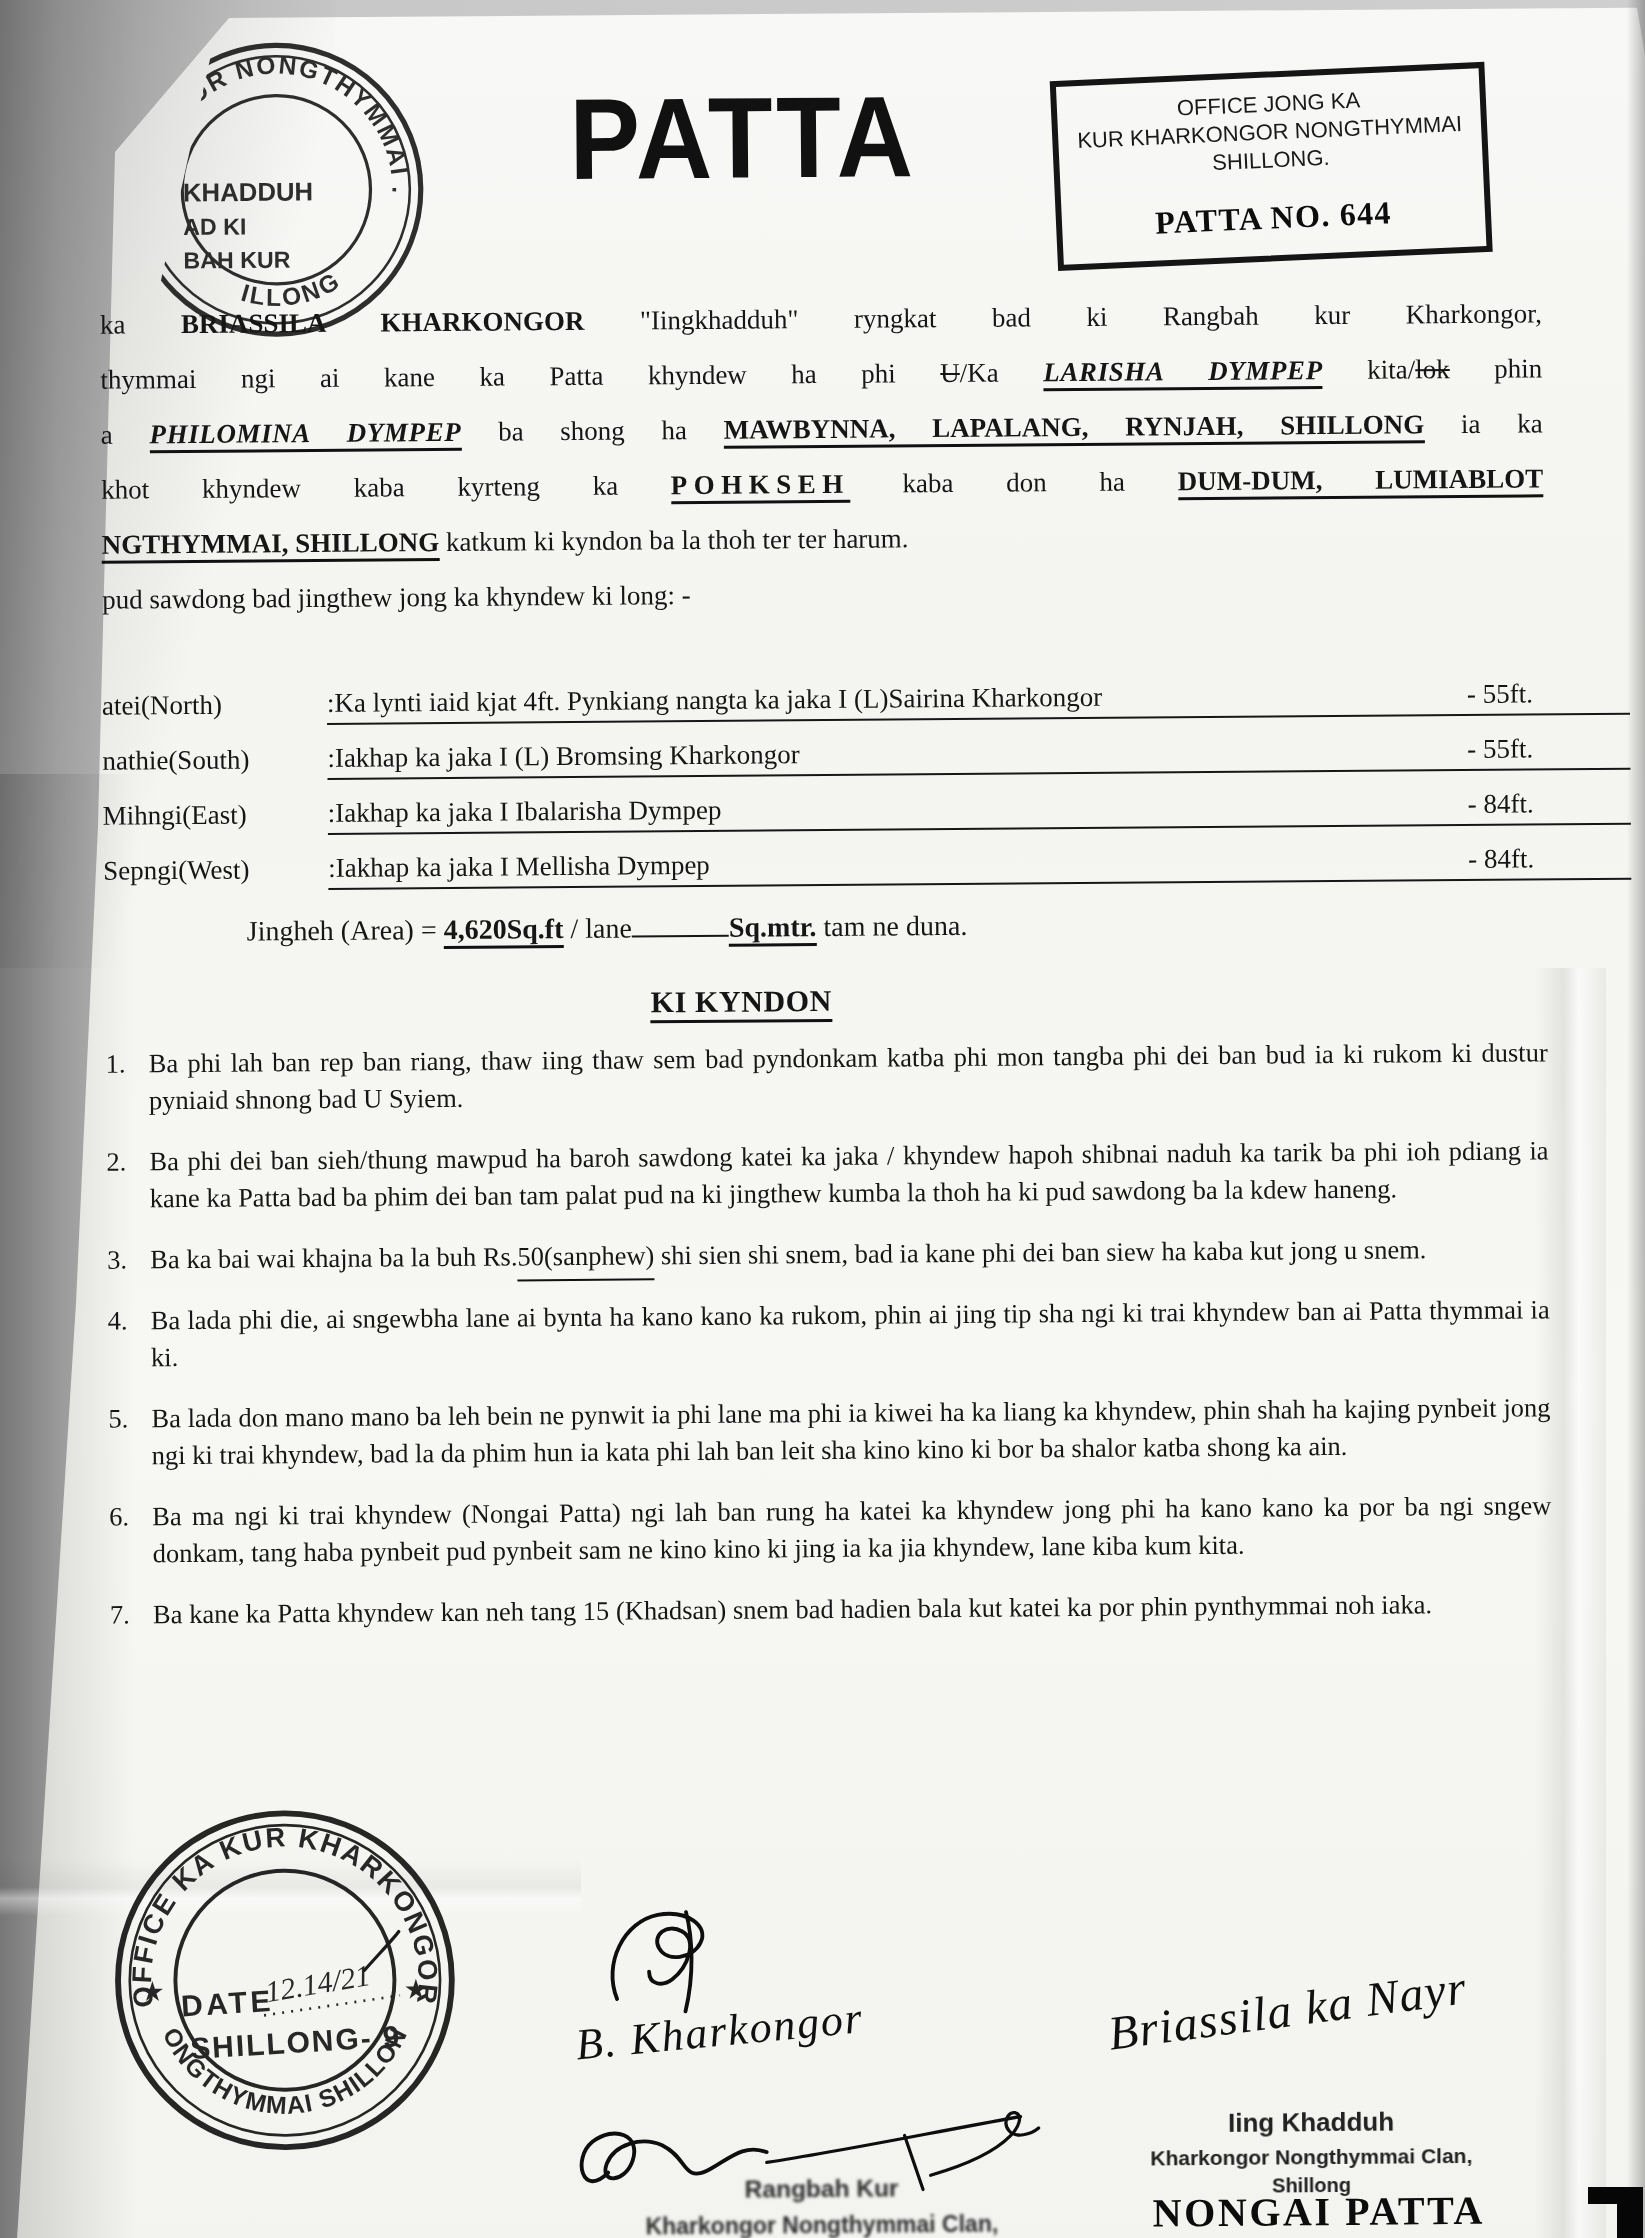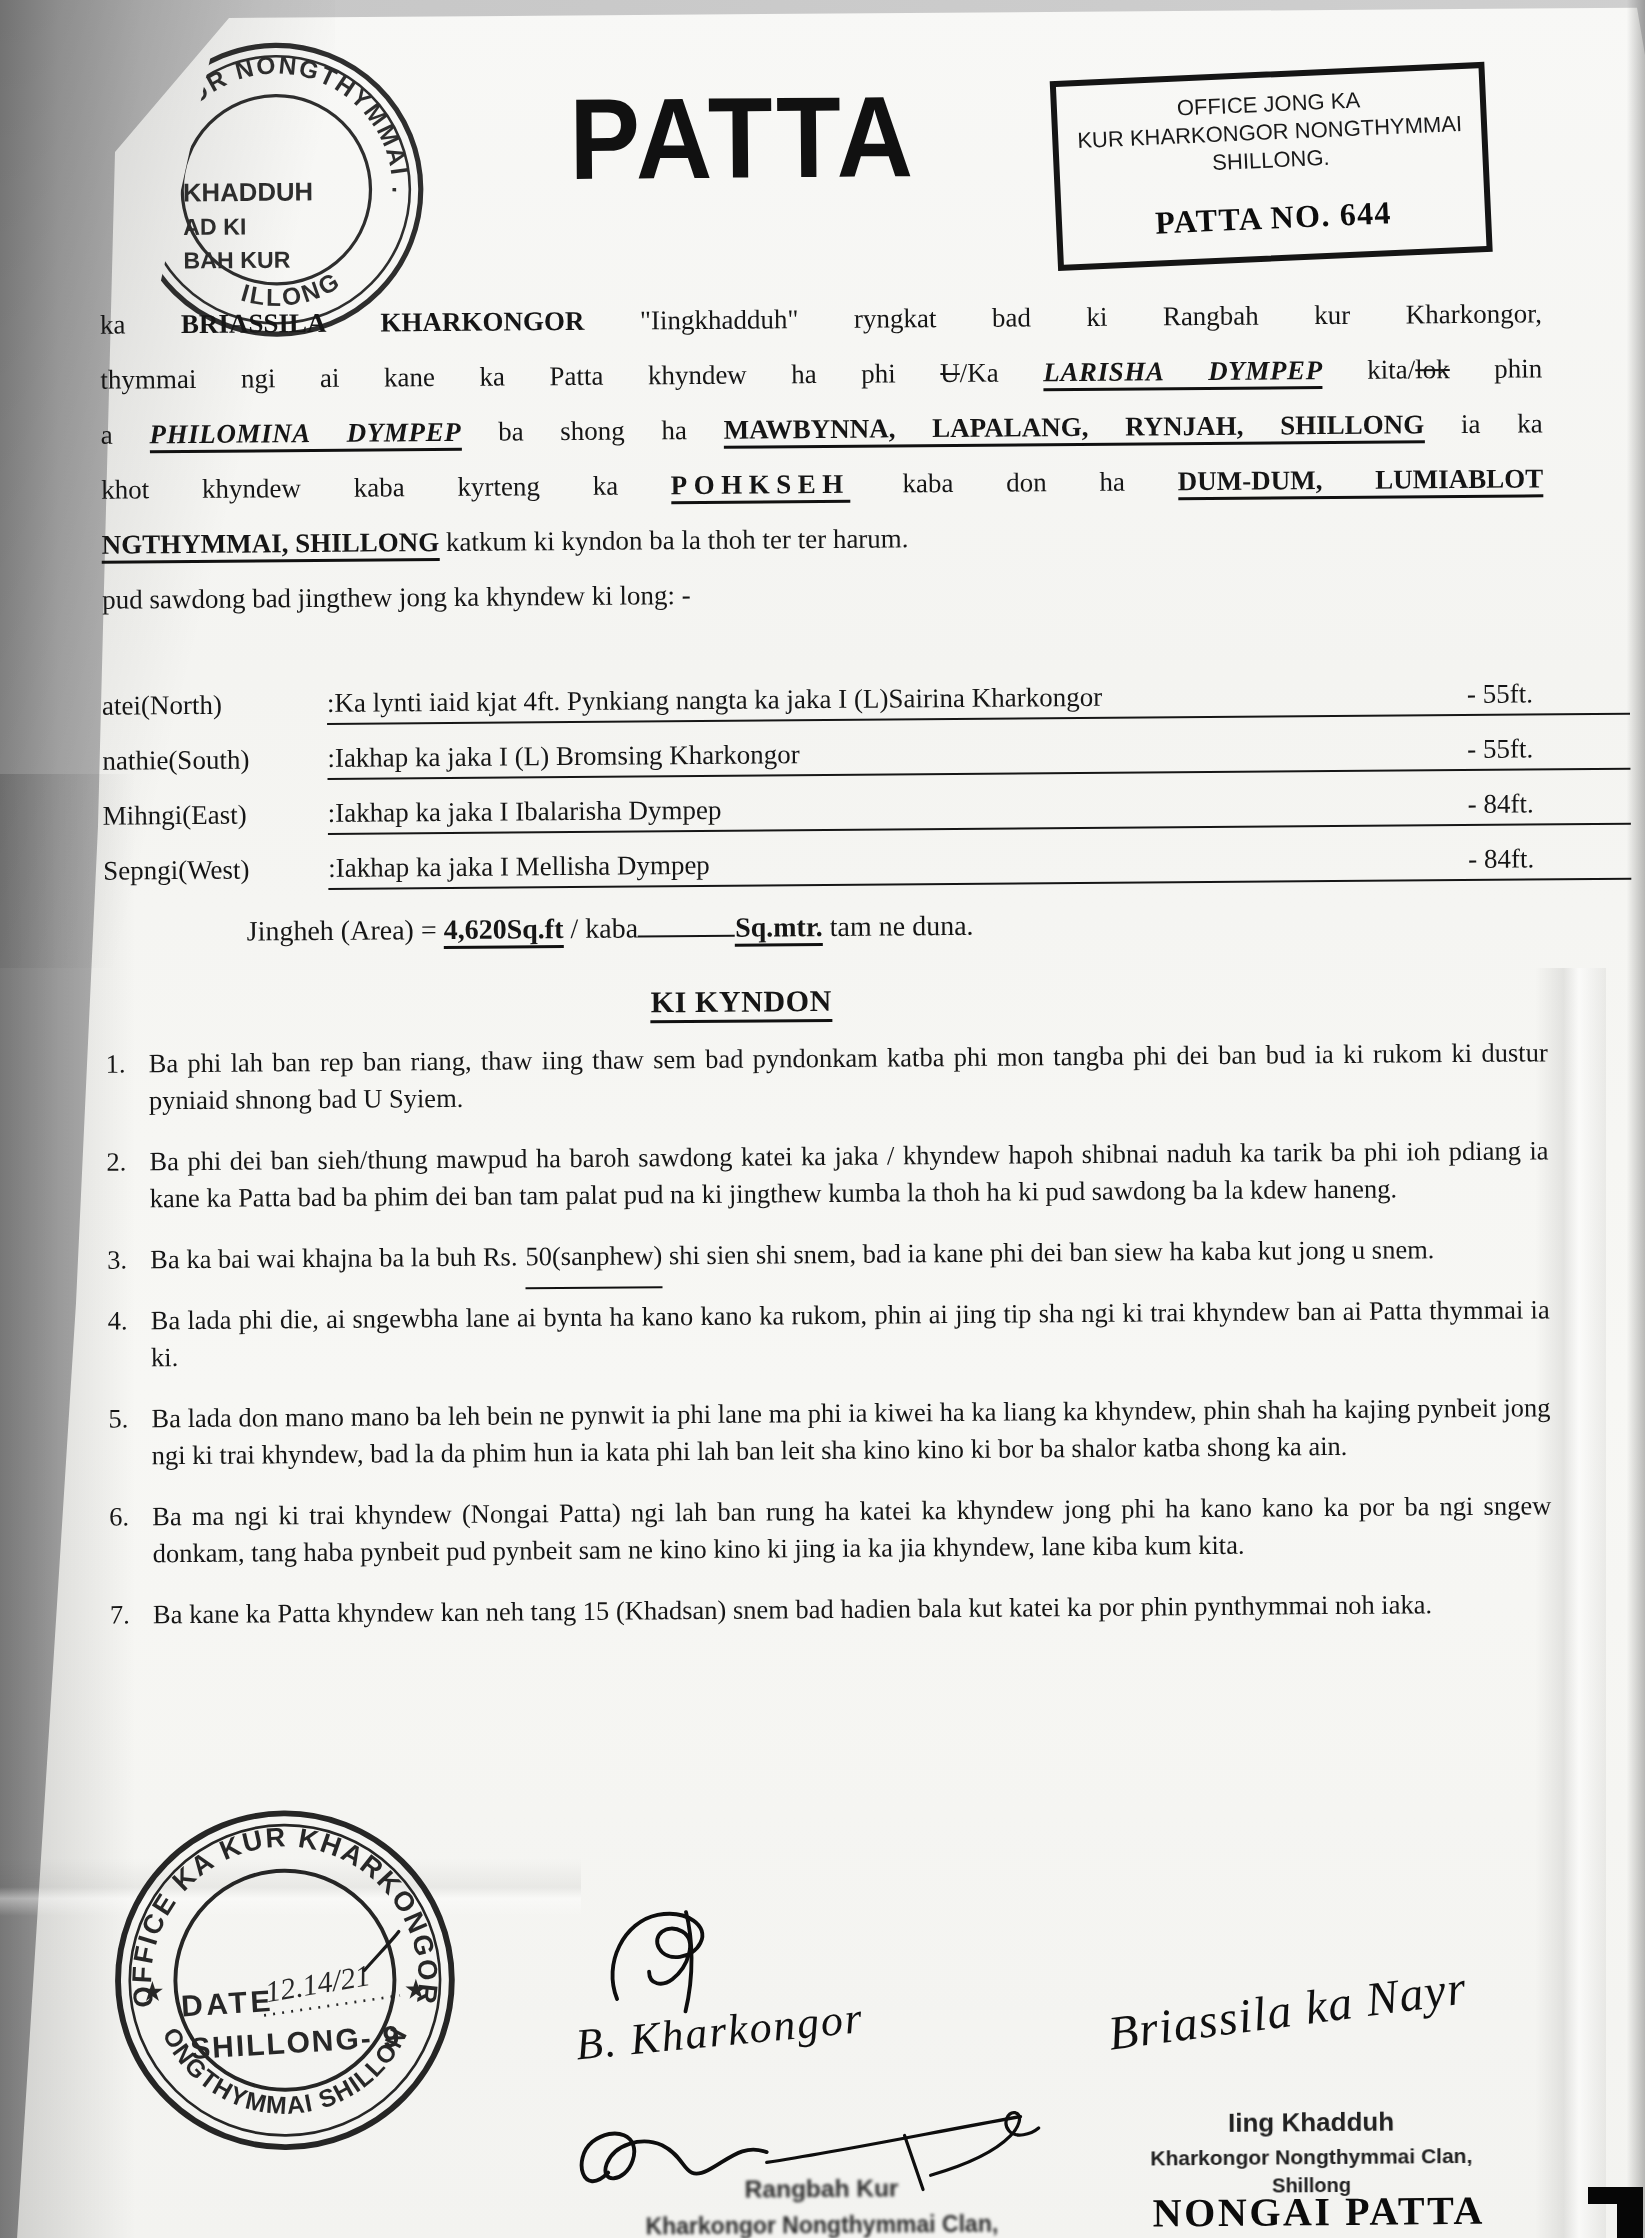--- a/index.html
+++ b/index.html
@@ -81,21 +81,21 @@
 
   
   .kyndon{position:absolute;left:0px;top:984px;width:1484px;text-align:center;}
   .kyndon span{font-weight:bold;font-size:30px;border-bottom:3.2px solid #111;padding-bottom:1.9px;letter-spacing:0.6px;}
 
   
   .conds{position:absolute;left:106px;top:1040px;width:1442px;font-size:26.5px;}
   .cond{display:flex;margin-bottom:24px;}
   .cnum{flex:0 0 43px;line-height:37px;}
   .ctext{flex:1;text-align:justify;line-height:37px;}
-  .u-inline{border-bottom:2.6px solid #111;padding-bottom:16px;margin-left:8px;}
+  .u-inline{border-bottom:2.6px solid #111;padding-bottom:8px;}
 
   
   .hand{font-family:"Liberation Serif",serif;font-style:italic;color:#101010;}
   .sig-left-name{position:absolute;left:568px;top:2005px;font-size:44px;transform:rotate(-5deg);letter-spacing:1.9px;}
   .sig-right-name{position:absolute;left:1100px;top:1986px;font-size:48px;transform:rotate(-7deg);letter-spacing:1.3px;}
   .sig1{position:absolute;left:584px;top:1902px;}
   .sig3{position:absolute;left:561px;top:2100px;}
   .rangbah{position:absolute;left:568px;top:2175px;width:490px;text-align:center;
     font-family:"Liberation Sans",sans-serif;font-weight:bold;color:#2a2a2a;filter:blur(1.5px);}
   .rangbah .r1{font-size:24.5px;}
@@ -182,21 +182,21 @@
     <div class="brow">
       <div class="blabel">Sepngi(West)</div>
       <div class="bline">
         <span>:Iakhap ka jaka I Mellisha Dympep</span>
         <span class="bmeasure">- 84ft.</span>
       </div>
     </div>
   </div>
 
   <div class="area">
-    <span>Jingheh (Area) = </span><span class="bu">4,620Sq.ft</span><span> / kaba</span><span class="blank"></span><span class="bu">Sq.mtr.</span><span> tam ne duna.</span>
+    <span>Jingheh (Area) = </span><span class="bu">4,620Sq.ft</span><span> / lane</span><span class="blank"></span><span class="bu">Sq.mtr.</span><span> tam ne duna.</span>
   </div>
 
   <div class="kyndon">
     <span>KI KYNDON</span>
   </div>
 
   <div class="conds">
     <div class="cond">
       <div class="cnum">1.</div>
       <div class="ctext">Ba phi lah ban rep ban riang, thaw iing thaw sem bad pyndonkam katba phi mon tangba phi dei ban bud ia ki rukom ki dustur pyniaid shnong bad U Syiem.</div>

